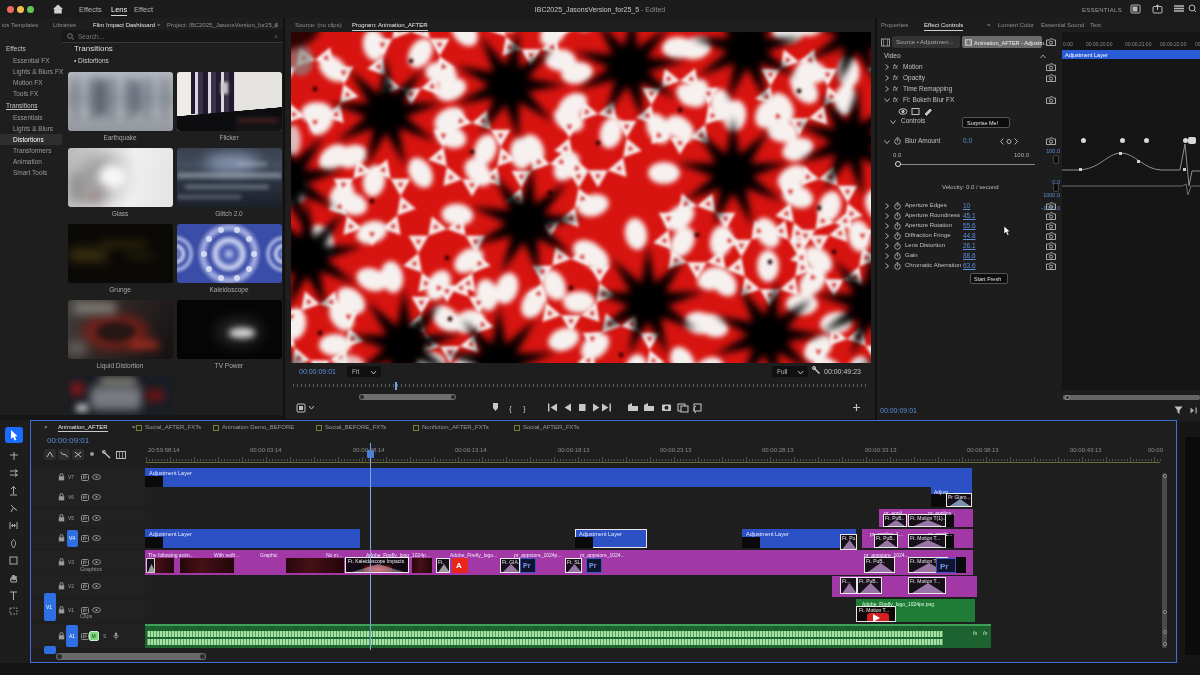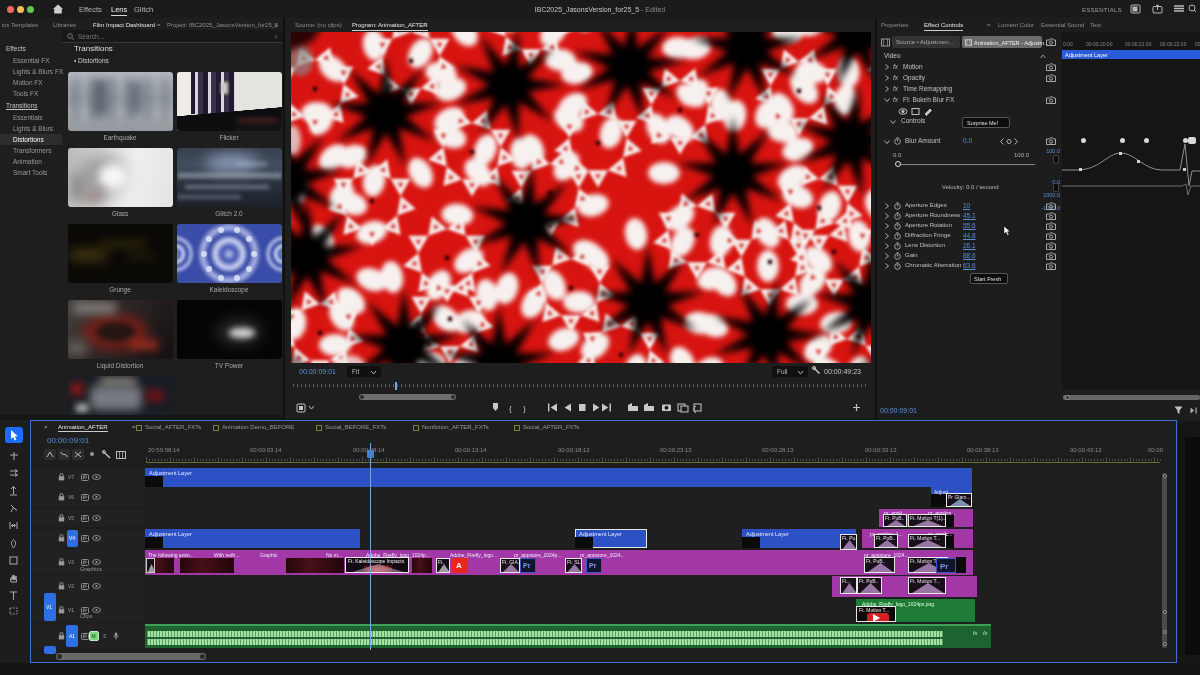--- a/index.html
+++ b/index.html
@@ -11,21 +11,21 @@
 <div class="ab" style="left:0;top:0;width:1200px;height:675px;background:#1d1d1d;overflow:hidden">
     <div class="ab" style="left:0;top:0;width:1200px;height:18px;background:#1b1b1b"></div>
     <div class="ab" style="left:7px;top:6px;width:7px;height:7px;border-radius:50%;background:#ee6a5f"></div>
     <div class="ab" style="left:17px;top:6px;width:7px;height:7px;border-radius:50%;background:#f5bf4f"></div>
     <div class="ab" style="left:27px;top:6px;width:7px;height:7px;border-radius:50%;background:#62c554"></div>
     <svg class="ab" style="left:52px;top:3px" width="12" height="12" viewBox="0 0 12 12">
       <path d="M6 1.5 L11 6 L9.8 6 L9.8 10.5 L2.2 10.5 L2.2 6 L1 6 Z" fill="#cfcfcf"></path>
     </svg>
     <div class="txt" style="left:79px;top:5px;font-size:7.5px;color:#b4b4b4">Effects</div>
     <div class="txt" style="left:111px;top:5px;font-size:7.5px;color:#f0f0f0;border-bottom:1.5px solid #d8d8d8;padding-bottom:1px">Lens</div>
-    <div class="txt" style="left:134px;top:5px;font-size:7.5px;color:#b4b4b4">Glitch</div>
+    <div class="txt" style="left:134px;top:5px;font-size:7.5px;color:#b4b4b4">Effect</div>
     <div class="txt" style="left:600px;top:5.5px;font-size:7px;color:#c9c9c9;transform:translateX(-50%)">IBC2025_JasonsVersion_for25_5 <span style="color:#8a8a8a">- Edited</span></div>
     <div class="txt" style="left:1082px;top:6.5px;font-size:6px;color:#9f9f9f;letter-spacing:0.3px">ESSENTIALS</div>
     <svg class="ab" style="left:1130px;top:4px" width="66" height="10" viewBox="0 0 66 10" fill="none" stroke="#b8b8b8" stroke-width="1">
       <rect x="1" y="1" width="9" height="8" rx="1"></rect>
       <rect x="2.5" y="2.5" width="5" height="5" fill="#b8b8b8" stroke="none"></rect>
       <rect x="23" y="2.5" width="9" height="6.5" rx="1"></rect>
       <path d="M27.5 6 V0.8 M25.8 2.5 L27.5 0.8 L29.2 2.5"></path>
       <path d="M44 2 h10 M44 4.5 h10 M44 7 h10" stroke-width="1.6"></path>
       <circle cx="62" cy="4" r="3"></circle>
       <path d="M64.2 6.2 L66 8"></path>

